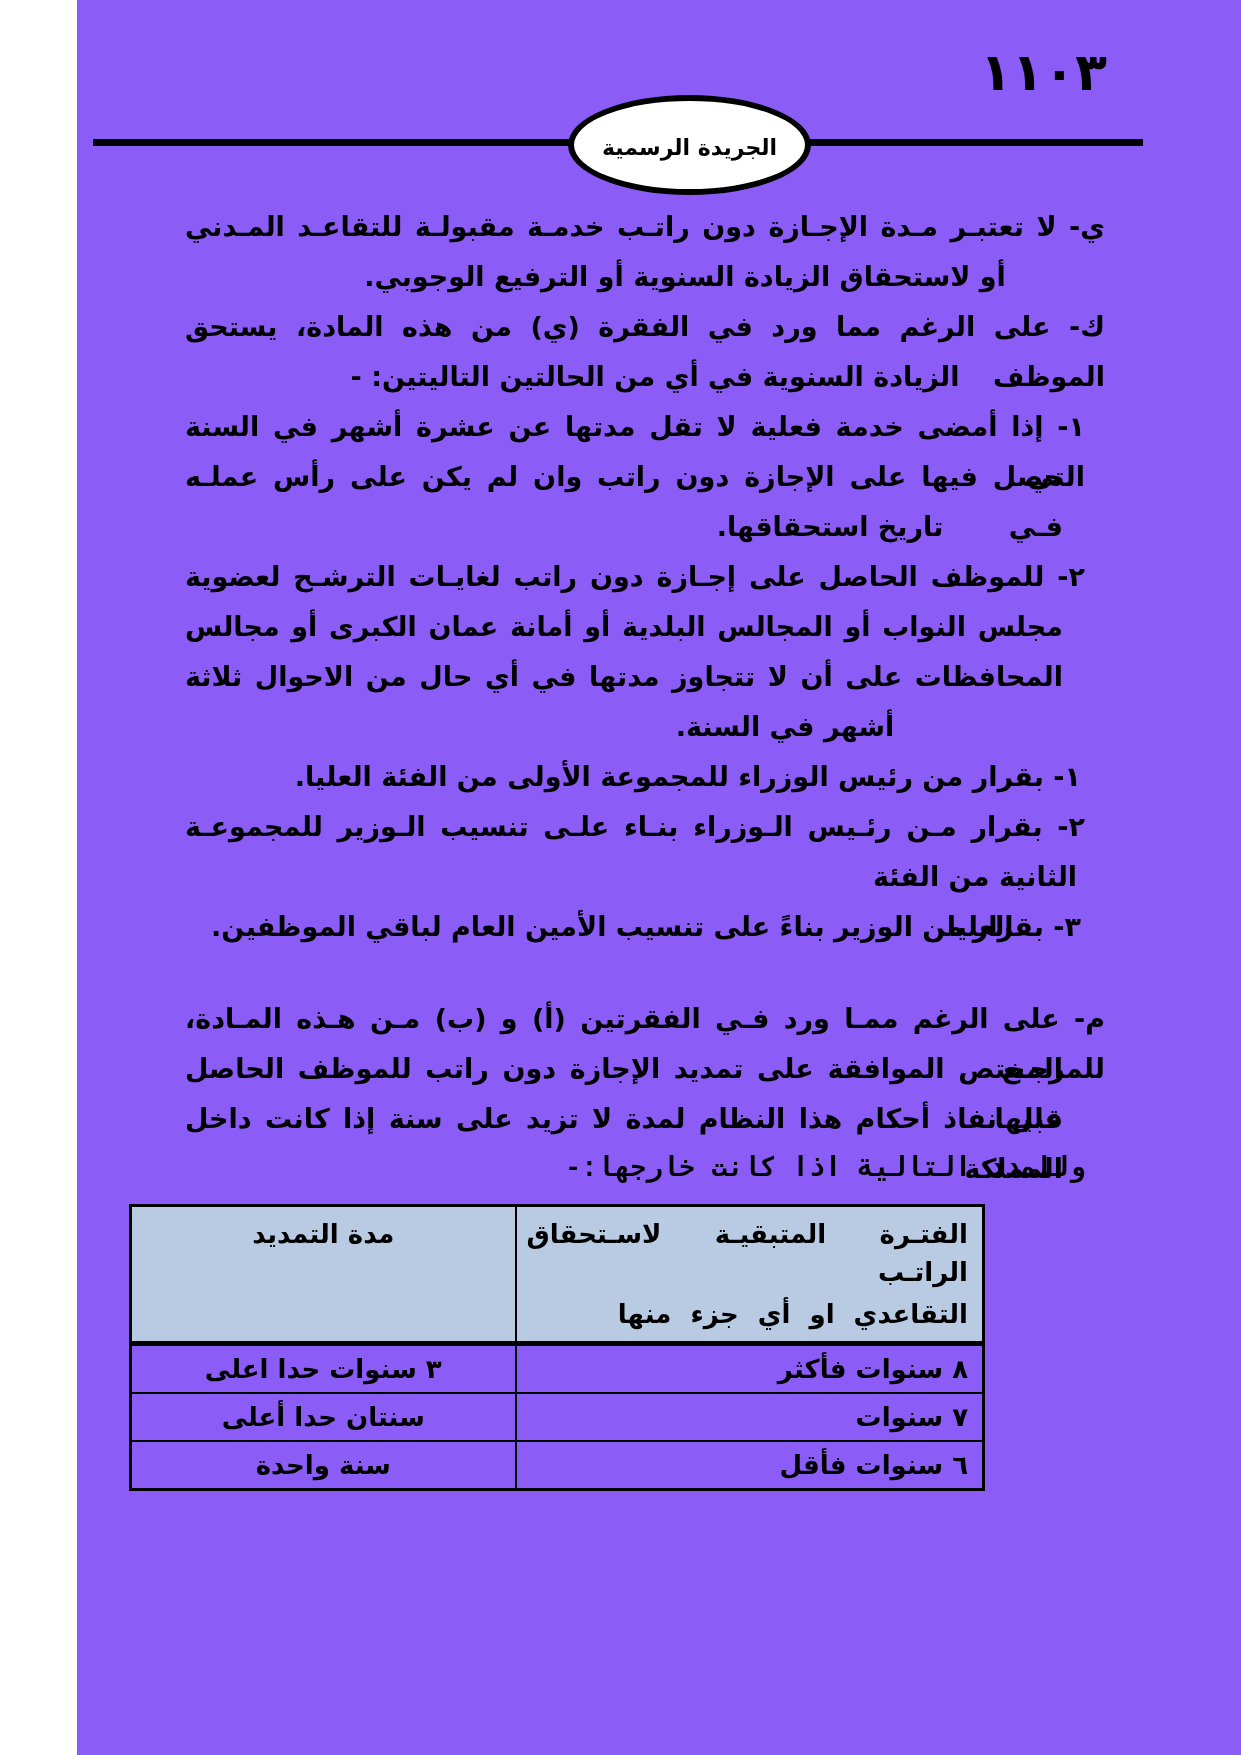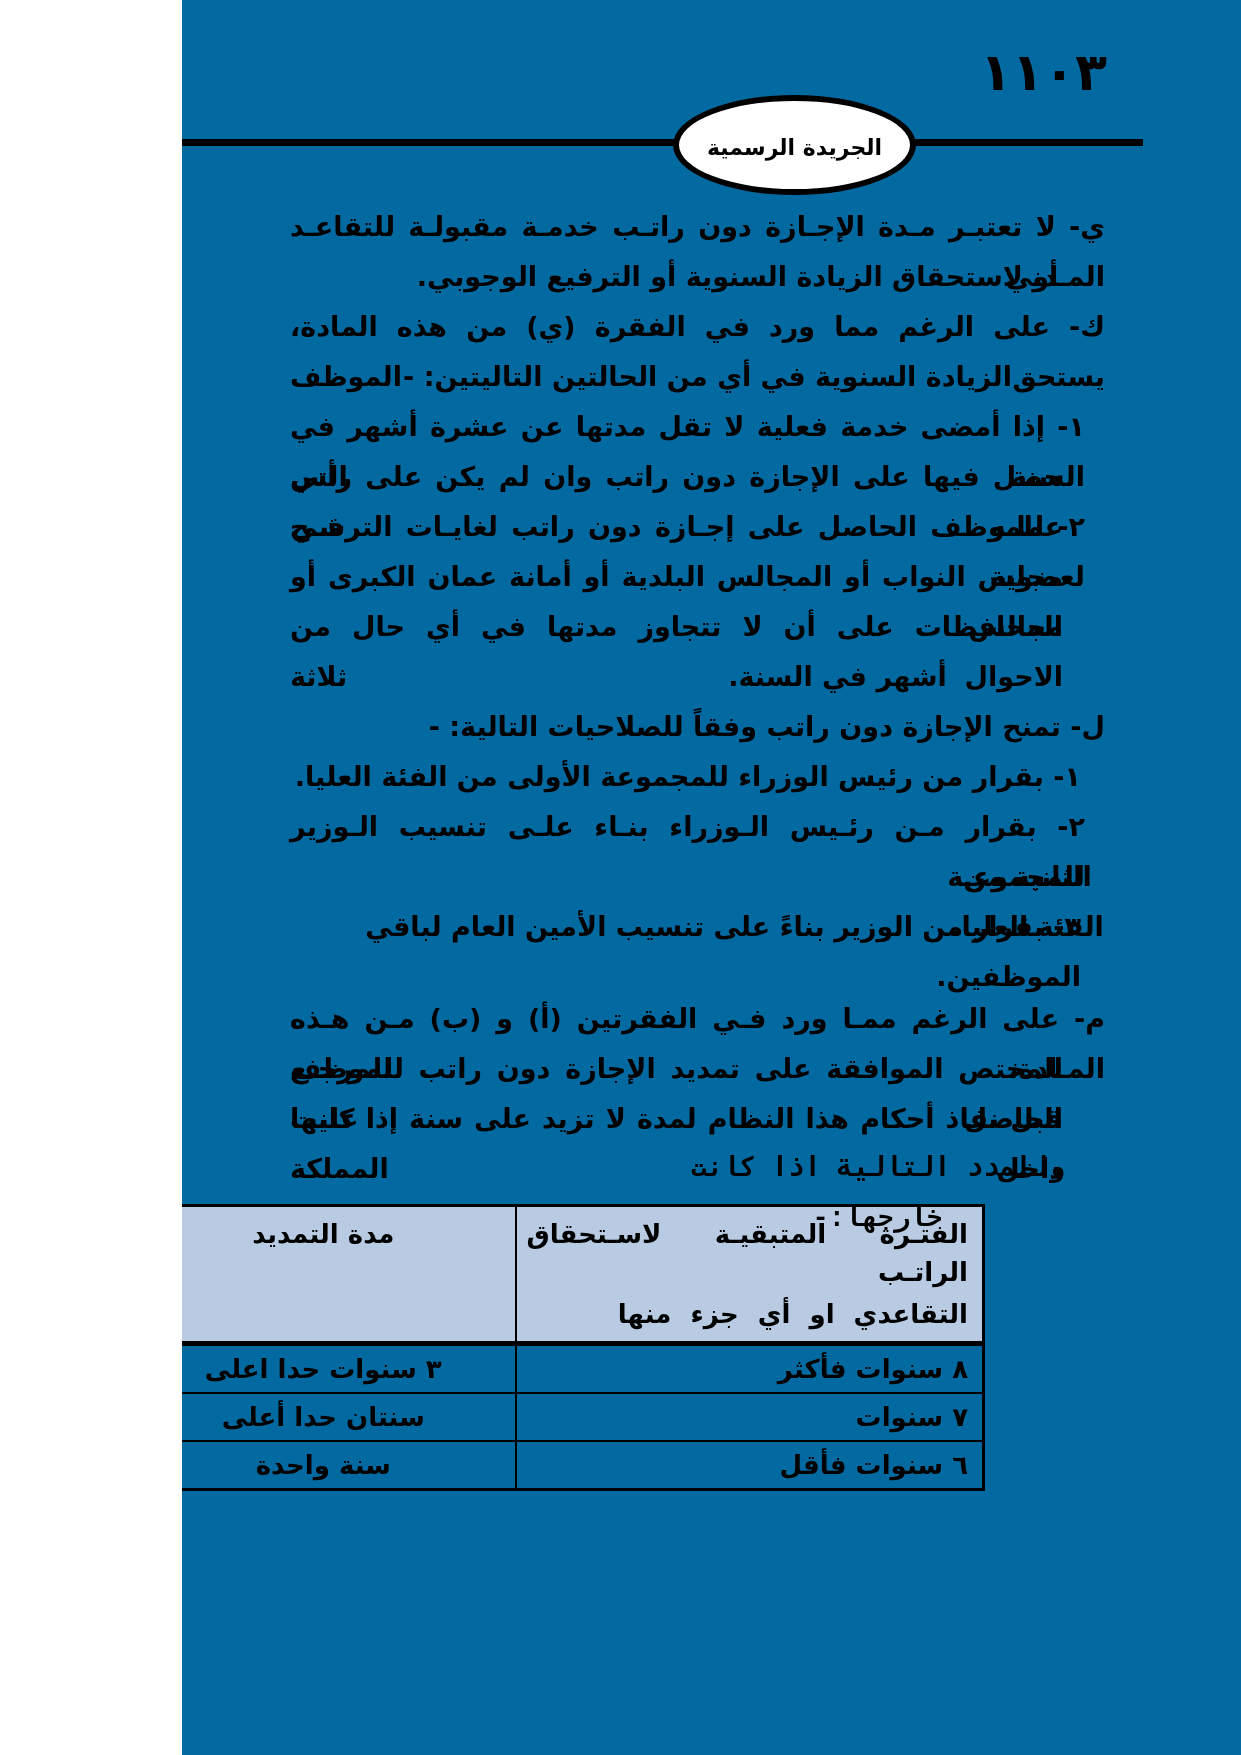--- a/index.html
+++ b/index.html
@@ -1,19 +1,19 @@
 <!DOCTYPE html>
 <html lang="ar" dir="rtl"><head>
 <meta charset="utf-8">
 <style>
   html,body{margin:0;padding:0;background:#fff;}
   .page{
     position:relative;
-    width:1059px;height:1755px;
-    background:#0369a1;color:#000;
+    width:1164px;height:1755px;
+    background:#8b5cf6;color:#000;
     direction:rtl;
     font-family:"DejaVu Sans", sans-serif;
     font-weight:bold;
     overflow:hidden;
   }
   
   .topbar{position:relative;height:202px;}
   .pagenum{
     position:absolute;top:46px;right:134px;
     font-size:52px;letter-spacing:10px;line-height:1;
@@ -77,25 +77,25 @@
     </div>
   </header>
 
   <main class="text-block">
     <div class="ln j">ي- لا تعتبـر مـدة الإجـازة دون راتـب خدمـة مقبولـة للتقاعـد المـدني</div>
     <div class="ln c c80">أو لاستحقاق الزيادة السنوية أو الترفيع الوجوبي.</div>
     <div class="ln j">ك- على الرغم مما ورد في الفقرة (ي) من هذه المادة، يستحق الموظف</div>
     <div class="ln c c20">الزيادة السنوية في أي من الحالتين التاليتين: -</div>
     <div class="ln jn">١- إذا أمضى خدمة فعلية لا تقل مدتها عن عشرة أشهر في السنة التي</div>
     <div class="ln jc">حصل فيها على الإجازة دون راتب وان لم يكن على رأس عملـه فـي</div>
+    <div class="ln c c370">تاريخ استحقاقها.</div>
     <div class="ln jn">٢- للموظف الحاصل على إجـازة دون راتب لغايـات الترشـح لعضوية</div>
     <div class="ln jc">مجلس النواب أو المجالس البلدية أو أمانة عمان الكبرى أو مجالس</div>
     <div class="ln jc">المحافظات على أن لا تتجاوز مدتها في أي حال من الاحوال ثلاثة</div>
     <div class="ln c c280">أشهر في السنة.</div>
-    <div class="ln r">ل- تمنح الإجازة دون راتب وفقاً للصلاحيات التالية: -</div>
     <div class="ln rn">١- بقرار من رئيس الوزراء للمجموعة الأولى من الفئة العليا.</div>
     <div class="ln jn">٢- بقرار مـن رئـيس الـوزراء بنـاء علـى تنسيب الـوزير للمجموعـة</div>
     <div class="ln c c660">الثانية من الفئة العليا.</div>
     <div class="ln rn">٣- بقرار من الوزير بناءً على تنسيب الأمين العام لباقي الموظفين.</div>
 
     <div class="gap"></div>
 
     <div class="ln j">م- على الرغم ممـا ورد فـي الفقرتين (أ) و (ب) مـن هـذه المـادة، للمرجـع</div>
     <div class="ln jc">المختص الموافقة على تمديد الإجازة دون راتب للموظف الحاصل عليها</div>
     <div class="ln jc">قبل نفاذ أحكام هذا النظام لمدة لا تزيد على سنة إذا كانت داخل المملكة</div>

